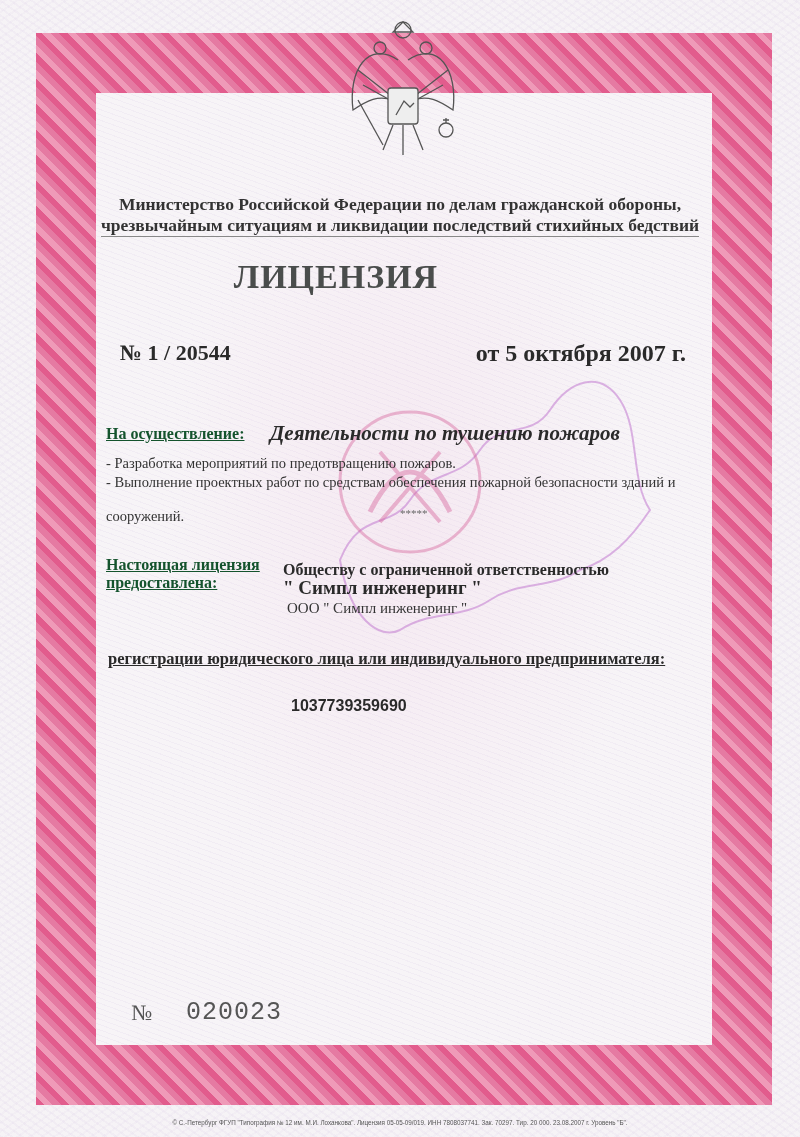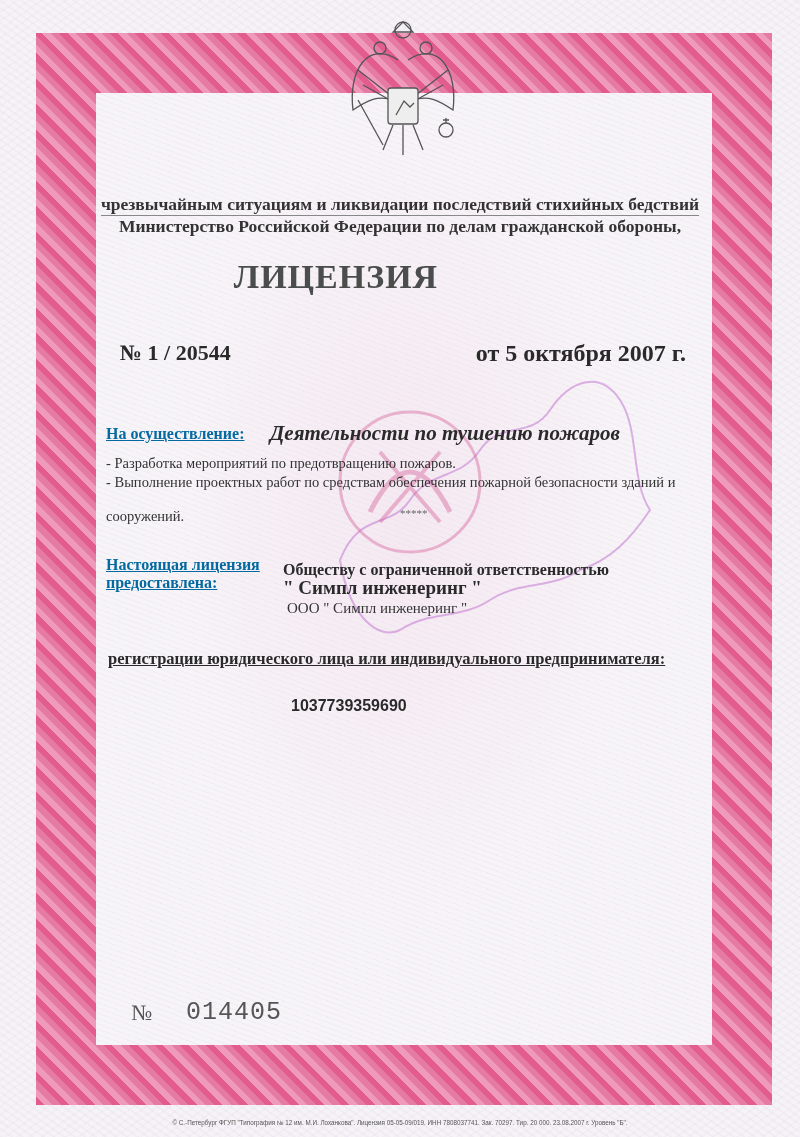--- a/index.html
+++ b/index.html
@@ -18,21 +18,21 @@
       radial-gradient(ellipse at 50% 45%, rgba(240,200,225,.25), transparent 55%),
       repeating-linear-gradient(20deg, rgba(190,170,215,.10) 0 1px, transparent 1px 5px),
       #f7f4f7;}
   .emblem{position:absolute;left:338px;top:0;width:130px;height:158px;}
   .t{position:absolute;white-space:nowrap;}
   .ministry{left:0;width:800px;text-align:center;top:194px;font-weight:bold;font-size:17.5px;line-height:21px;color:#333;}
   .ministry .l2{display:inline-block;border-bottom:1px solid #888;}
   .title{left:0;width:672px;text-align:center;top:258px;font-weight:bold;font-size:34px;letter-spacing:1px;color:#4a4d4c;}
   .num{left:120px;top:340px;font-weight:bold;font-size:22px;}
   .date{right:114px;top:340px;font-weight:bold;font-size:24px;}
-  .lbl{font-weight:bold;font-size:16px;text-decoration:underline;color:#0369a1;}
+  .lbl{font-weight:bold;font-size:16px;text-decoration:underline;color:#14532d;}
   .activity{left:270px;top:421px;font-weight:bold;font-style:italic;font-size:21px;}
   .item{left:106px;font-size:14.5px;color:#333;}
   .stars{left:400px;top:507px;font-size:11px;color:#666;}
   .org1{left:283px;top:553px;font-weight:bold;font-size:16px;margin-top:8px;}
   .org2{left:283px;top:577px;font-weight:bold;font-size:19px;}
   .org3{left:287px;top:600px;font-size:15px;color:#333;}
   .ogrn-lbl{left:108px;top:648px;font-weight:bold;font-size:16.5px;line-height:22px;text-decoration:underline;}
   .ogrn{left:291px;top:697px;font-family:Liberation Sans, sans-serif;font-weight:bold;font-size:16px;}
   .serial-no{left:131px;top:1000px;font-size:22px;color:#555;}
   .serial{left:186px;top:998px;font-family:"Liberation Mono",monospace;font-size:25px;color:#555;letter-spacing:1px;}
@@ -68,22 +68,22 @@
     <rect x="50" y="88" width="30" height="36" rx="3" fill="#eee"></rect>
     <path d="M58,115 l8,-14 l6,6 l4,-4"></path>
     <path d="M20,100 L45,145"></path>
     <circle cx="108" cy="130" r="7"></circle>
     <path d="M108,118 v5 M105,120 h6"></path>
     <path d="M55,125 L45,150 M65,125 L65,155 M75,125 L85,150"></path>
   </g>
 </svg>
 
 <div class="t ministry">
+  <div>Министерство Российской Федерации по делам гражданской обороны,</div>
   <div><span class="l2">чрезвычайным ситуациям и ликвидации последствий стихийных бедствий</span></div>
-  <div>Министерство Российской Федерации по делам гражданской обороны,</div>
 </div>
 
 <div class="t title">ЛИЦЕНЗИЯ</div>
 
 <div class="t num">№   1 / 20544</div>
 <div class="t date">от 5 октября 2007 г.</div>
 
 <div class="t lbl" style="left:106px;top:425px;">На осуществление:</div>
 <div class="t activity">Деятельности по тушению пожаров</div>
 <div class="t item" style="top:455px;">- Разработка мероприятий по предотвращению пожаров.</div>
@@ -96,15 +96,15 @@
 <div class="t org1">Обществу с ограниченной ответственностью</div>
 <div class="t org2">" Симпл инженеринг "</div>
 <div class="t org3">ООО " Симпл инженеринг "</div>
 
 <div class="t ogrn-lbl">
   <div>регистрации юридического лица или индивидуального предпринимателя:</div>
 </div>
 <div class="t ogrn">1037739359690</div>
 
 <div class="t serial-no">№</div>
-<div class="t serial">014405</div>
+<div class="t serial">020023</div>
 
 <div class="t footer">© С.-Петербург ФГУП  "Типография № 12 им. М.И. Лоханкова". Лицензия 05-05-09/019. ИНН 7808037741. Зак. 70297. Тир. 20 000. 23.08.2007 г. Уровень "Б".</div>
 
 </body></html>

